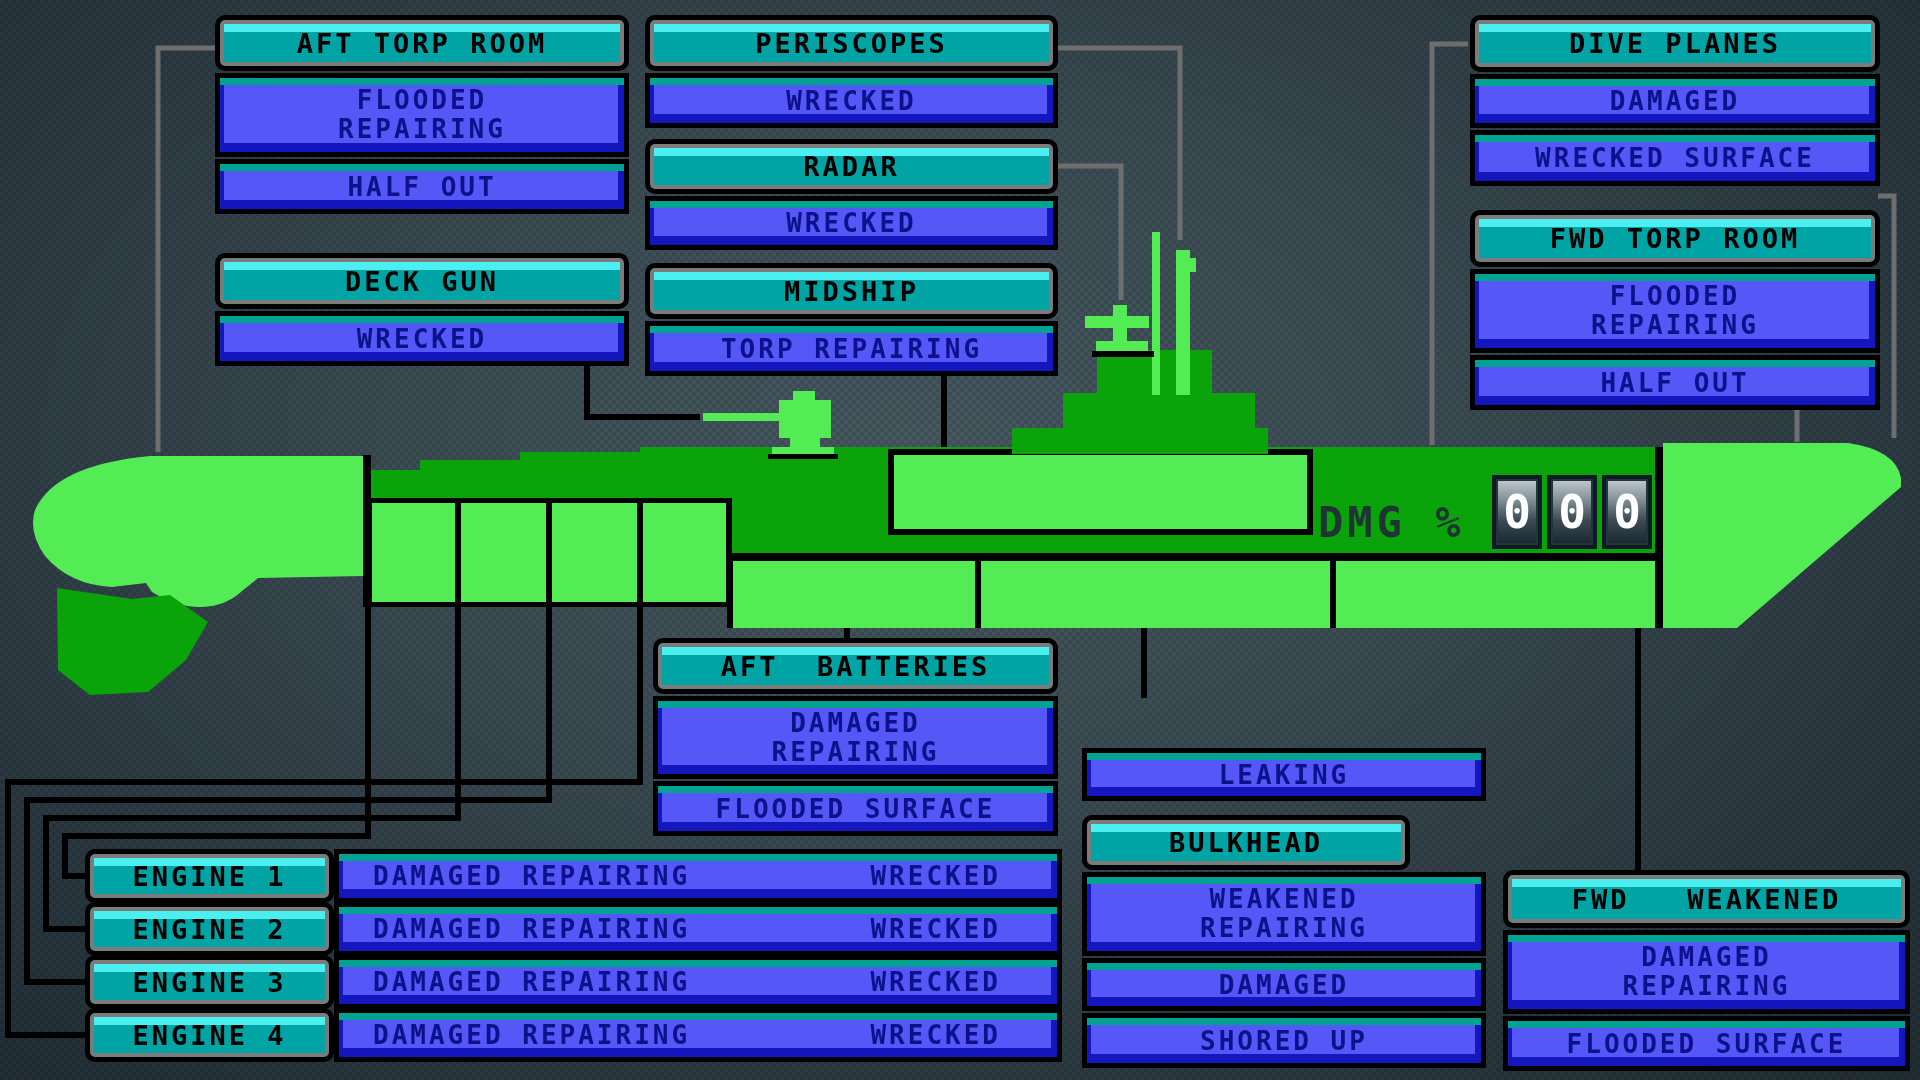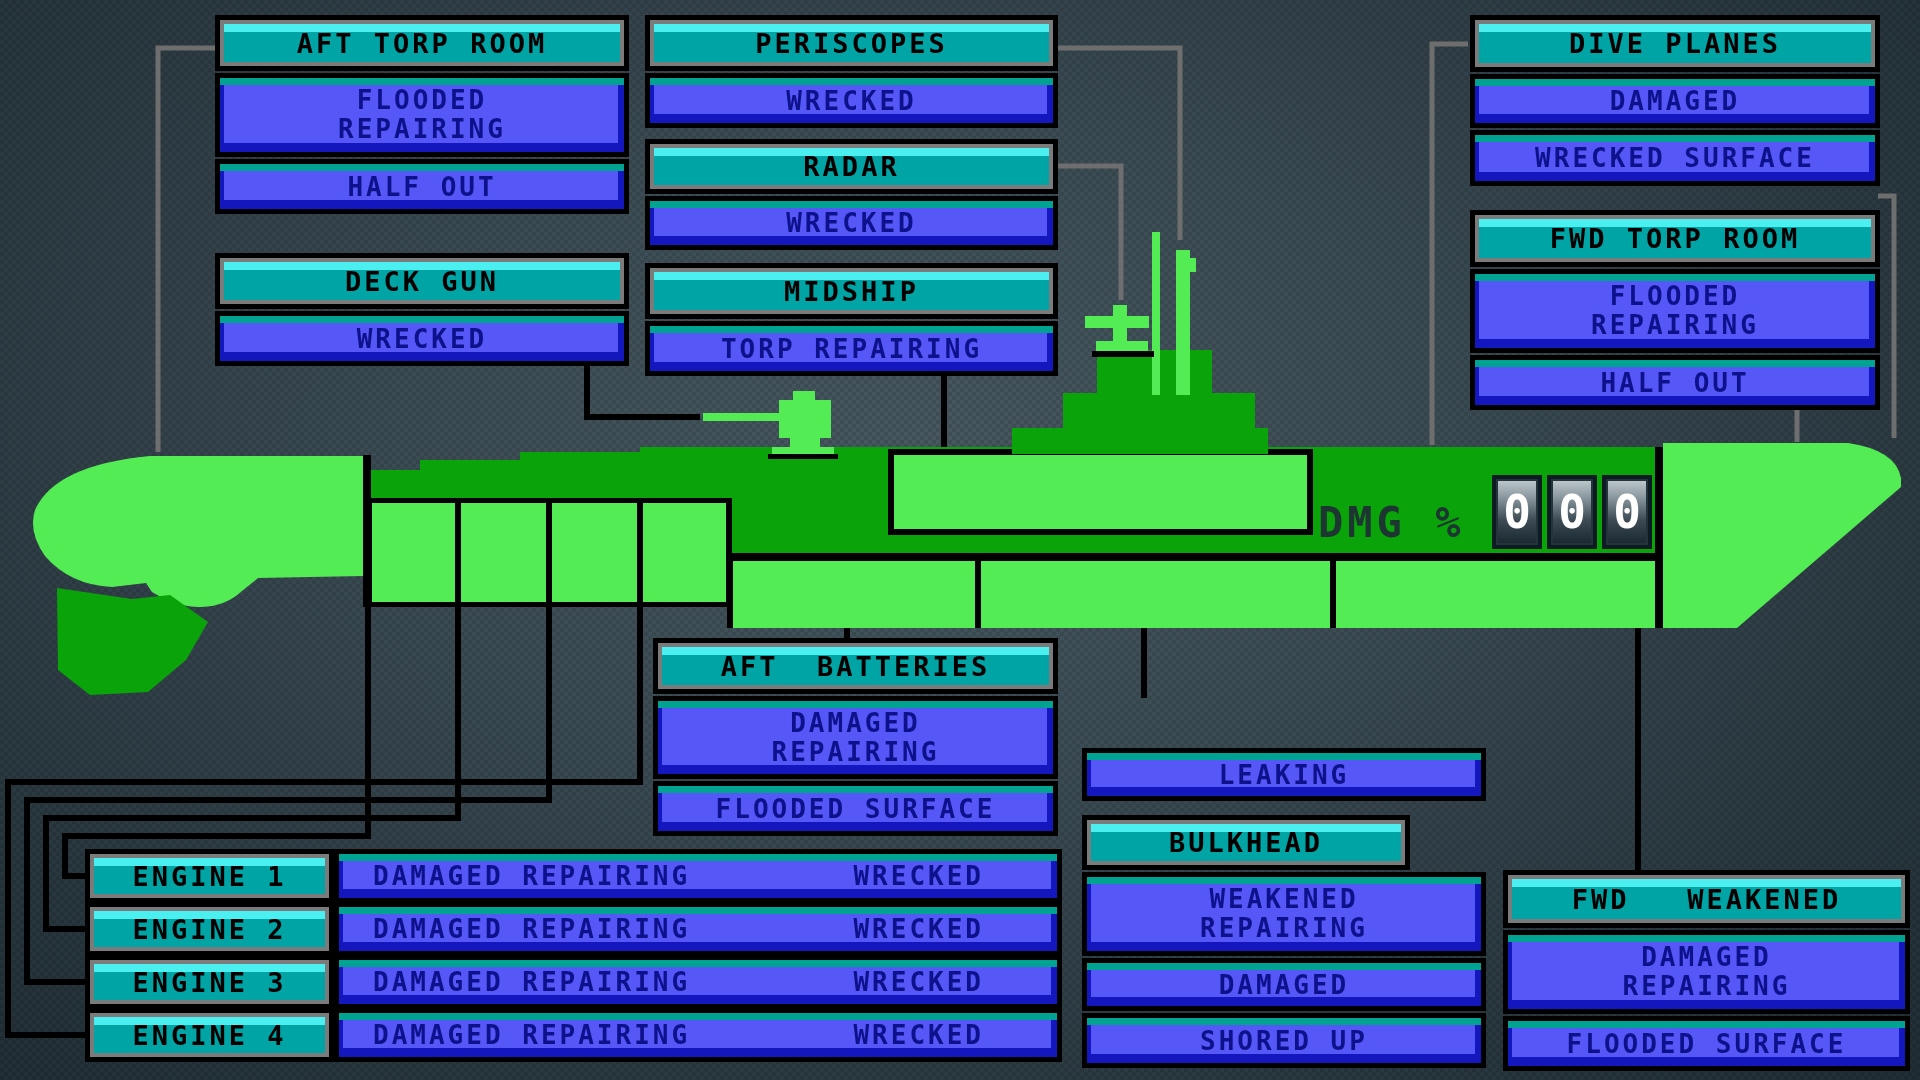--- a/index.html
+++ b/index.html
@@ -15,33 +15,33 @@
   }
   svg.layer{position:absolute;left:0;top:0;}
   .box{
     position:absolute;box-sizing:border-box;border:5px solid #000;
     display:flex;align-items:center;justify-content:center;
     font-weight:bold;
   }
   .hdr{
     background:#00A4A4;
     box-shadow:inset 0 0 0 4px #7B7B7B;
-    color:#000;font-size:27px;letter-spacing:3px;
+    color:#000;font-size:27px;letter-spacing:3px;border-radius:10px;
   }
   .hdr::before{
     content:"";position:absolute;left:4px;right:4px;top:4px;height:8px;background:#4CEFEF;
   }
   .st{
     background:#5558F6;
     box-shadow:inset 0 7px 0 #00A392, inset 0 -9px 0 #1417BE, inset -6px 0 0 #1417BE, inset 4px 0 0 #1417BE;
     color:#0D128C;font-size:26px;letter-spacing:3px;
   }
   .txt{position:relative;white-space:pre;}
   .lines{position:relative;text-align:center;line-height:29px;white-space:pre;}
-  .eng{justify-content:space-between;padding:0 73px 0 34px;}
+  .eng{justify-content:space-between;padding:0 56px 0 34px;}
   .dmg-label{
     position:absolute;left:1318px;top:498px;width:176px;height:50px;
     color:#1D3631;font-size:42px;font-weight:bold;letter-spacing:4px;white-space:pre;
   }
   .ctr-cell{
     position:absolute;top:475px;width:50px;height:74px;box-sizing:border-box;
     border:4px solid #0D1B24;background:linear-gradient(#C2CCD0 0%, #8A979E 28%, #3C4B54 62%, #18262E 100%);
     display:flex;align-items:center;justify-content:center;
     color:#FFFFFF;font-size:46px;font-weight:bold;
     box-shadow:inset 0 0 0 2px #24343C;

